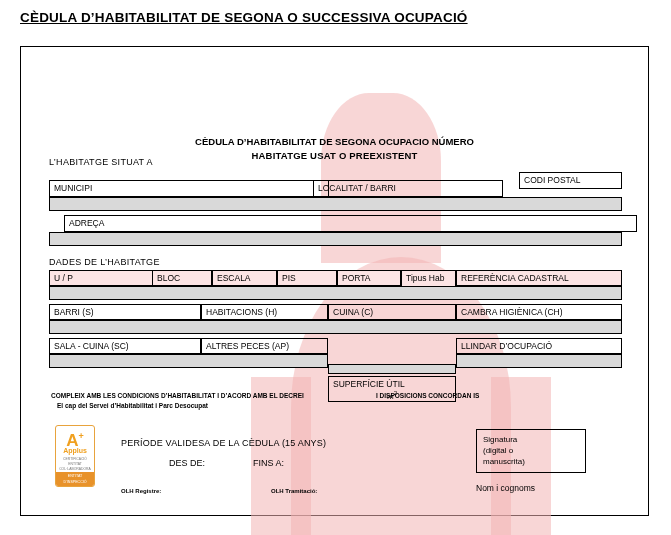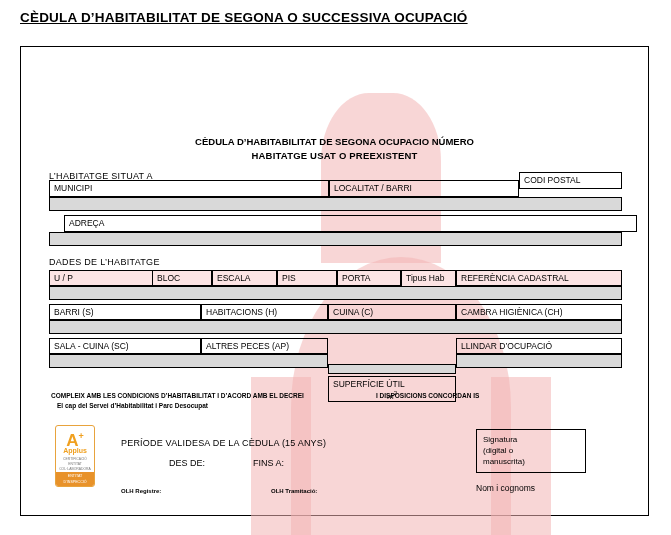--- a/index.html
+++ b/index.html
@@ -78,21 +78,21 @@
   }
   .cedula-title .line2 { letter-spacing: 0.2px; }
 
   
   .sec-label {
     position: absolute;
     font-size: 9px;
     font-weight: normal;
     letter-spacing: 0.3px;
   }
-  .sec-situat { left: 28px; top: 124px; }
+  .sec-situat { left: 28px; top: 110px; }
   .sec-dades  { left: 28px; top: 210px; }
 
   
   .cell {
     position: absolute;
     border: 1px solid #000000;
     box-sizing: border-box;
     background: transparent;
   }
   .cell .lbl {
@@ -254,21 +254,21 @@
   <div class="cedula-title">
     <div>CÈDULA  D’HABITABILITAT DE SEGONA OCUPACIO NÚMERO</div>
     <div class="line2">HABITATGE USAT O PREEXISTENT</div>
   </div>
 
   <div class="sec-label sec-situat">L’HABITATGE SITUAT A</div>
 
   <div class="cell" style="left:28px; top:133px; width:280px; height:17px;">
     <span class="lbl">MUNICIPI</span>
   </div>
-  <div class="cell" style="left:308px; top:133px; width:190px; height:17px;">
+  <div class="cell" style="left:292px; top:133px; width:190px; height:17px;">
     <span class="lbl">LOCALITAT / BARRI</span>
   </div>
   <div class="cell" style="left:498px; top:125px; width:103px; height:17px;">
     <span class="lbl">CODI POSTAL</span>
   </div>
 
   <div class="fillrow" style="left:28px; top:150px; width:573px; height:14px;"></div>
 
   <div class="cell" style="left:43px; top:168px; width:573px; height:17px;">
     <span class="lbl">ADREÇA</span>

